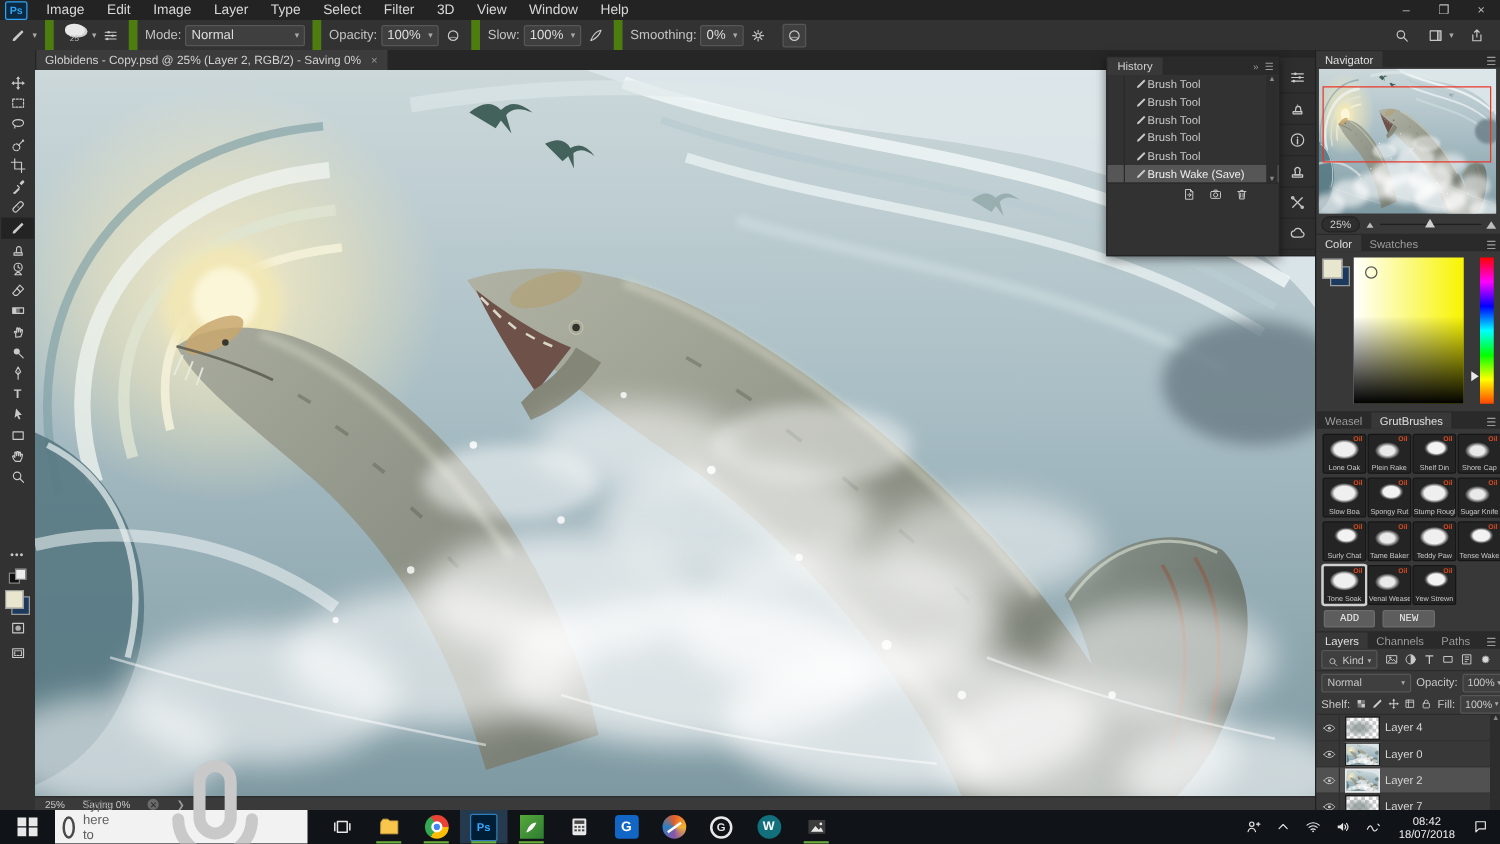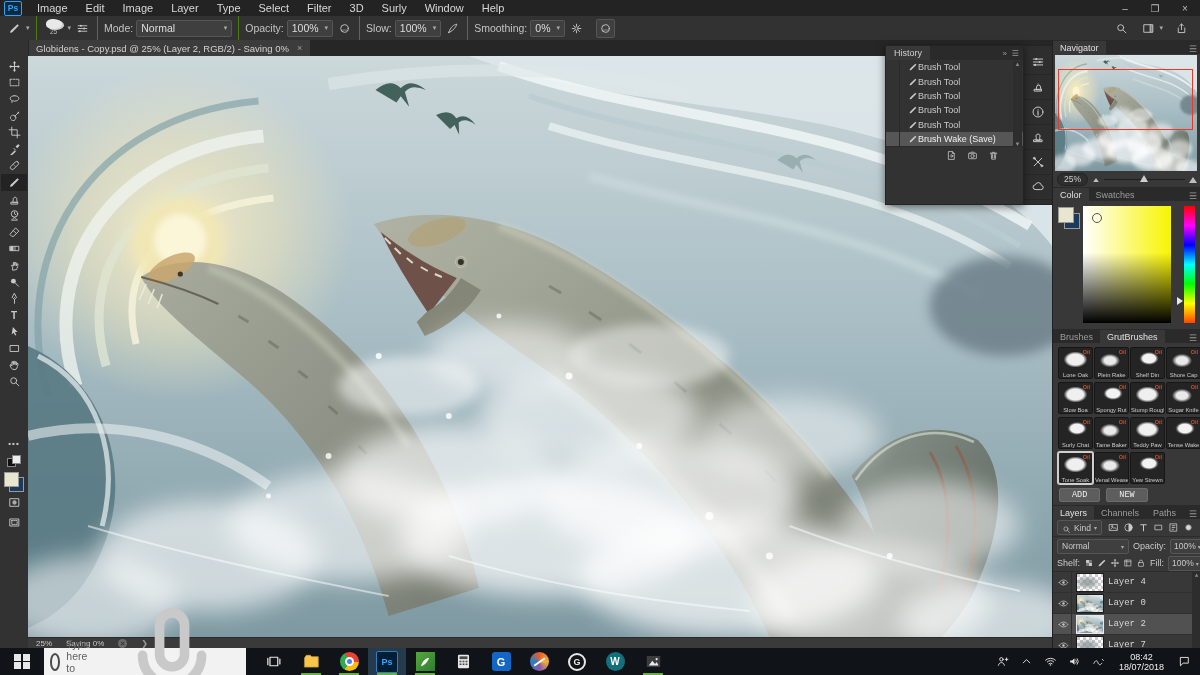--- a/index.html
+++ b/index.html
@@ -9,21 +9,21 @@
   
   #menubar{left:0;top:0;width:1200px;height:16px;background:#232323;display:flex;align-items:center;font-size:11px;}
   #pslogo{width:16px;height:13px;margin:0 6px 0 4px;background:#0c2a43;border:1px solid #2ea3f2;border-radius:2px;
           color:#2ea3f2;font-size:8.5px;font-weight:bold;display:flex;align-items:center;justify-content:center;}
   .menu-item{padding:0 9px;height:16px;line-height:16px;color:#d8d8d8;cursor:default;}
   #winbtns{margin-left:auto;display:flex;height:16px;}
   .winbtn{width:30px;height:16px;display:flex;align-items:center;justify-content:center;color:#bbb;font-size:10px;}
   
   #optionsbar{left:0;top:16px;width:1200px;height:24px;background:#323232;border-bottom:1px solid #1c1c1c;
               display:flex;align-items:center;font-size:10.5px;color:#c3c3c3;}
-  .ob-group{display:flex;align-items:center;gap:3px;padding:0 6px;height:100%;border-right:1px solid #4d7c0f;}
+  .ob-group{display:flex;align-items:center;gap:3px;padding:0 6px;height:100%;border-right:7px solid #4d7c0f;}
   .ob-field{background:#3f3f3f;border:1px solid #565656;border-radius:2px;height:15px;display:flex;align-items:center;
             padding:0 4px;gap:6px;color:#dedede;}
   .ob-field .chev{font-size:7px;color:#aaa;}
   .obicon{width:17px;height:17px;display:flex;align-items:center;justify-content:center;}
   .brushprev{position:relative;width:22px;height:18px;display:flex;flex-direction:column;align-items:center;}
   .brushblob{width:16px;height:10px;border-radius:50% 60% 55% 50%;background:#e9e9e9;box-shadow:2px 1px 0 #cfcfcf;}
   .brushnum{font-size:6.5px;color:#bdbdbd;line-height:6px;}
   #ob-right{margin-left:auto;display:flex;align-items:center;gap:10px;padding-right:10px;}
   
   #tabstrip{left:28px;top:40px;width:1024px;height:16px;background:#262626;display:flex;align-items:flex-end;}
@@ -113,21 +113,21 @@
   
   .lrow{display:flex;align-items:center;font-size:9px;color:#c9c9c9;}
   #layerfilter{height:17px;gap:4px;padding:0 4px;border-bottom:1px solid #2c2c2c;}
   #kindbox{display:flex;align-items:center;gap:3px;background:#3f3f3f;border:1px solid #565656;border-radius:2px;height:13px;padding:0 4px;font-size:8.5px;}
   .lf-ic svg{width:11px;height:11px;}
   #blendrow{height:18px;gap:4px;padding:0 4px;}
   #blendsel{flex:0 0 62px;display:flex;align-items:center;justify-content:space-between;background:#3f3f3f;border:1px solid #565656;border-radius:2px;height:13px;padding:0 4px;font-size:8.5px;}
   .opbox{display:flex;align-items:center;gap:2px;background:#3f3f3f;border:1px solid #565656;border-radius:2px;height:13px;padding:0 3px;font-size:8.5px;}
   #lockrow{height:16px;gap:4px;padding:0 4px;border-bottom:1px solid #2c2c2c;}
   #lockrow svg{width:10px;height:10px;}
-  #layerlist{position:relative;font-family:Liberation Mono, monospace;}
+  #layerlist{position:relative;}
   .layer-row{height:20px;display:flex;align-items:center;gap:4px;border-bottom:1px solid #303030;padding-left:2px;}
   .layer-row.sel{background:#515151;}
   .eyebox{width:16px;display:flex;justify-content:center;border-right:1px solid #2e2e2e;height:100%;align-items:center;}
   .eyebox svg{width:11px;height:11px;}
   .lthumb{width:26px;height:17px;border:1px solid #1c1c1c;background:#fff;position:relative;overflow:hidden;}
   .layer-row.sel .lthumb{border:1px solid #e8e8e8;}
   .lthumb.checker{background:repeating-conic-gradient(#ffffff 0 25%,#cbcbcb 0 50%) 0 0/6px 6px;}
   .lthumb.checker::after{content:"";position:absolute;inset:0;background:radial-gradient(ellipse at 40% 50%,rgba(140,150,150,.8) 0 20%,transparent 60%);}
   .lthumb svg{position:absolute;inset:0;}
   .lname{font-size:9px;}
@@ -288,21 +288,21 @@
     <div id="pslogo">Ps</div>
     <div id="menuitems" style="display:flex;">
         <div class="menu-item">Image</div>
         <div class="menu-item">Edit</div>
         <div class="menu-item">Image</div>
         <div class="menu-item">Layer</div>
         <div class="menu-item">Type</div>
         <div class="menu-item">Select</div>
         <div class="menu-item">Filter</div>
         <div class="menu-item">3D</div>
-        <div class="menu-item">Surly</div>
+        <div class="menu-item">View</div>
         <div class="menu-item">Window</div>
         <div class="menu-item">Help</div>
       </div>
     <div id="winbtns">
       <div class="winbtn">–</div>
       <div class="winbtn">❐</div>
       <div class="winbtn">×</div>
     </div>
   </div>
 
@@ -817,21 +817,21 @@
         <div id="cbg" style="background: rgb(28, 58, 94);"></div>
       </div>
       <div id="satfield">
         <div id="satcursor"></div>
       </div>
       <div id="huebar"></div>
       <div id="huearrow"></div>
     </div>
 
     <div class="phdr" id="brushhdr">
-        <span class="ptab">Brushes</span>
+        <span class="ptab">Weasel</span>
         <span class="ptab on">GrutBrushes</span>
         <span class="pmenu">☰</span>
       </div>
     <div id="brushgrid">
         <div class="btile">
           <div class="bthumb"></div>
           <span class="boil">Oil</span>
           <span class="bname">Lone Oak</span>
         </div>
         <div class="btile">

